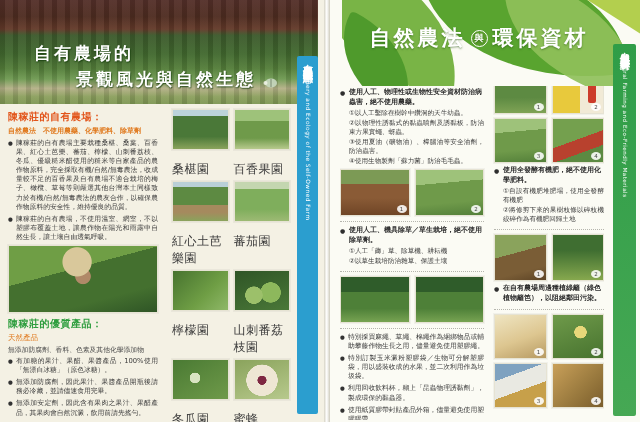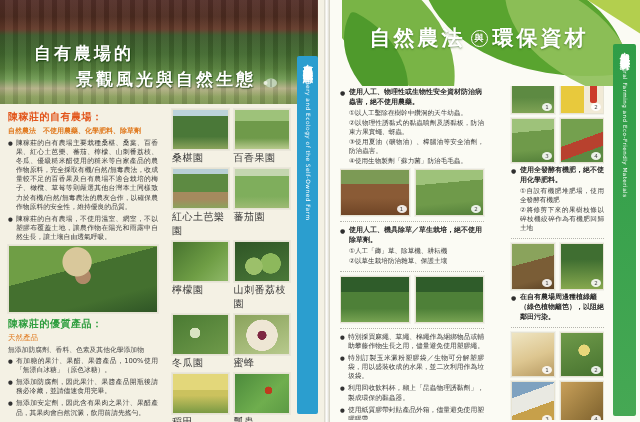--- a/index.html
+++ b/index.html
@@ -2,21 +2,21 @@
 <html><head>
 <meta charset="utf-8">
 <style>
   html,body{margin:0;padding:0;}
   body{width:640px;height:422px;font-family:"DejaVu Sans","Liberation Sans",sans-serif;background:#9a9a92;}
   .spread{width:640px;height:422px;display:flex;overflow:hidden;position:relative;background:#f4f1e4;}
 
   
   .photo{background:#7a9a55;border:1px solid #e6e3d3;box-shadow:0 0 0 1px rgba(0,0,0,.04);}
   figure{margin:0;}
-  figcaption{font-size:10px;color:#3a3a3a;margin-top:1px;letter-spacing:.5px;}
+  figcaption{font-size:12px;color:#3a3a3a;margin-top:11px;letter-spacing:.5px;}
   .div-dot{border:none;border-top:1px dotted #b5b5ad;margin:5px 0 4px;}
 
   
   .page.left{position:relative;width:324px;height:422px;background:#f4f1e4;overflow:hidden;flex:none;}
   .banner{position:absolute;top:0;left:0;right:6px;height:104px;
     background:
       repeating-linear-gradient(90deg,rgba(0,0,0,.10) 0 5px,rgba(255,255,255,.04) 5px 13px),
       linear-gradient(180deg,#54302a 0%,#4e2c20 16%,#643a2a 28%,#3c5a2c 34%,#42692f 52%,#547e3a 66%,#6f9a52 76%,#b5b188 85%,#8ca05e 93%,#7e9754 100%);}
   .t1,.t2{position:absolute;color:#fff;font-weight:bold;letter-spacing:3px;font-size:17px;
     text-shadow:0 1px 2px rgba(20,60,10,.65),1px 1px 0 rgba(20,60,10,.4);}
@@ -73,21 +73,21 @@
   .banner2{position:absolute;top:0;left:12px;right:0;height:86px;overflow:hidden;}
   .leaf{position:absolute;border-radius:6% 100% 6% 100%;}
   .leaf.l1{left:-30px;top:-36px;width:150px;height:122px;background:#79b446;transform:rotate(8deg);}
   .leaf.l2{left:84px;top:-46px;width:196px;height:130px;background:#59a42f;transform:rotate(-6deg);}
   .leaf.l3{left:152px;top:-12px;width:150px;height:96px;background:#8fc05a;transform:rotate(14deg);opacity:.92;}
   .leaf.l4{left:-12px;top:28px;width:92px;height:70px;background:#4f9a2c;transform:rotate(28deg);}
   .corner{position:absolute;top:0;right:0;width:64px;height:42px;background:#b3cf4e;clip-path:polygon(18% 0,100% 0,100% 80%);}
   .rtitle{position:absolute;top:24px;left:10px;right:34px;display:flex;align-items:center;justify-content:center;gap:5px;color:#fff;font-weight:bold;font-size:21px;letter-spacing:3px;text-shadow:0 1px 2px rgba(30,80,10,.55);}
   .conj{display:inline-flex;width:15px;height:15px;border:1px solid #fff;border-radius:50%;font-size:9px;letter-spacing:0;align-items:center;justify-content:center;flex:none;background:rgba(90,150,40,.55);}
 
-  .rbody{position:absolute;top:86px;left:10px;right:36px;bottom:2px;display:flex;gap:27px;overflow:hidden;justify-content:flex-end;}
+  .rbody{position:absolute;top:86px;left:10px;right:36px;bottom:2px;display:flex;gap:10px;overflow:hidden;justify-content:flex-end;}
   .rcolA{width:144px;flex:none;}
   .rcolB{flex:1;margin-top:-20px;}
   .rhead{font-size:7px;font-weight:bold;color:#2e2e2e;line-height:1.4;margin:2px 0 1px;padding-left:9px;position:relative;}
   .rhead::before{content:"●";position:absolute;left:0;top:1px;font-size:6px;}
   .ritem{font-size:6.6px;color:#3a3a3a;line-height:1.38;margin:1px 0 1px 9px;text-align:justify;}
   .prow{display:flex;gap:5px;margin:3px 0;}
   .prow .photo{flex:1;height:45px;position:relative;}
   .pgrid{display:grid;grid-template-columns:1fr 1fr;gap:4px 5px;margin:3px 0;}
   .pgrid .photo{height:43px;position:relative;}
   .badge{position:absolute;right:2px;bottom:2px;min-width:8px;height:8px;border-radius:50%;background:rgba(255,255,255,.88);color:#444;font-size:5.5px;line-height:8px;text-align:center;padding:0 1px;}

